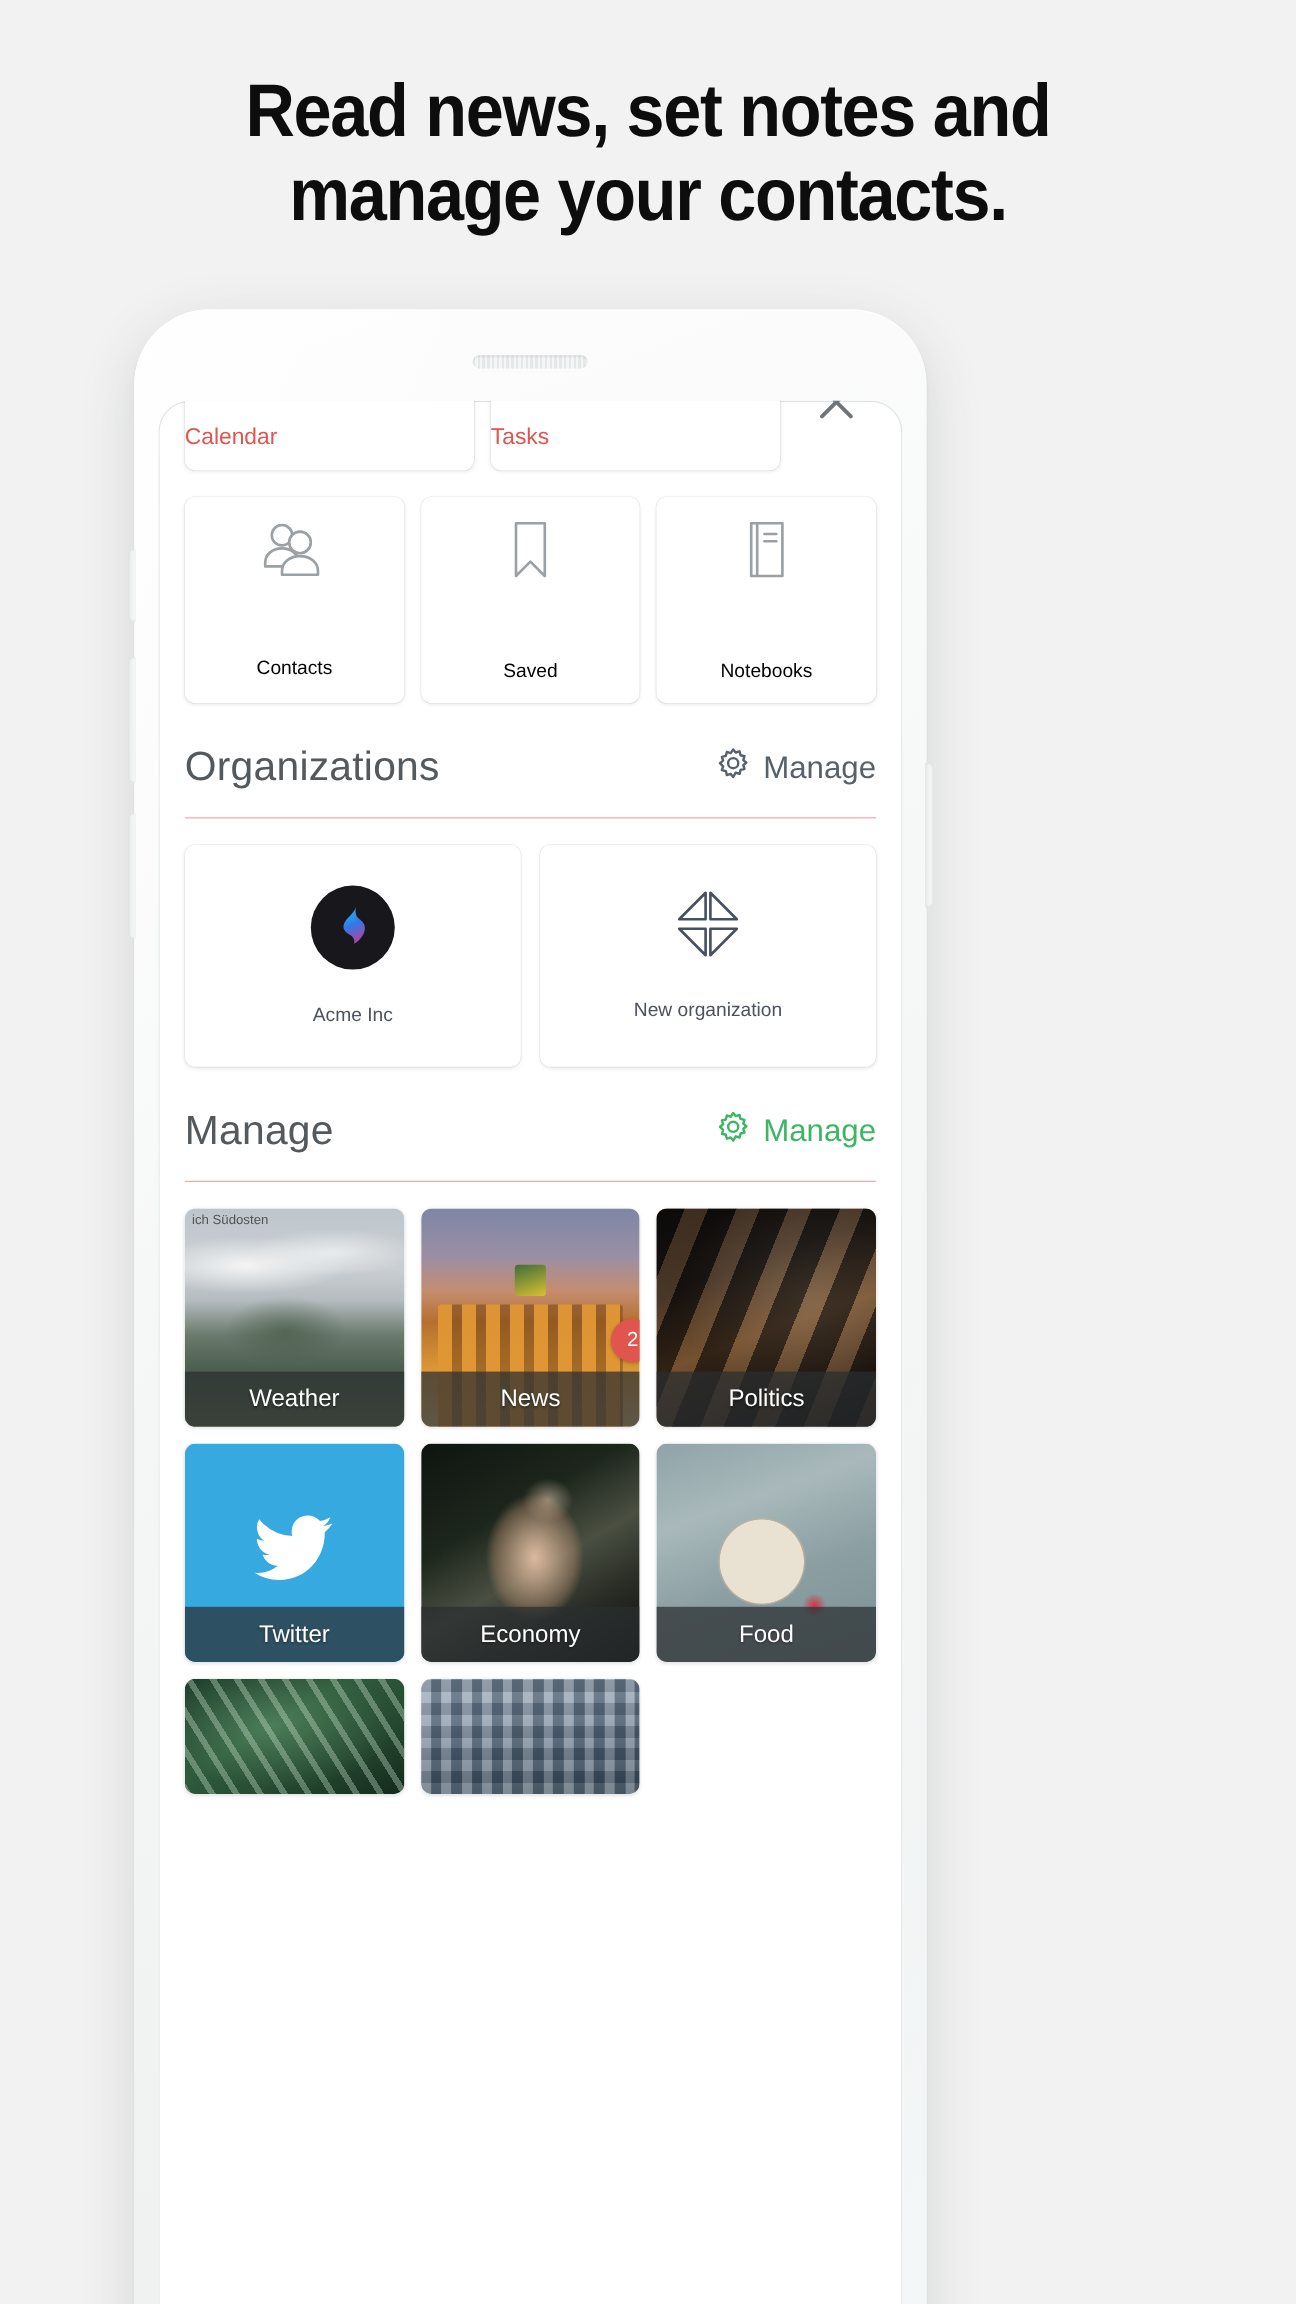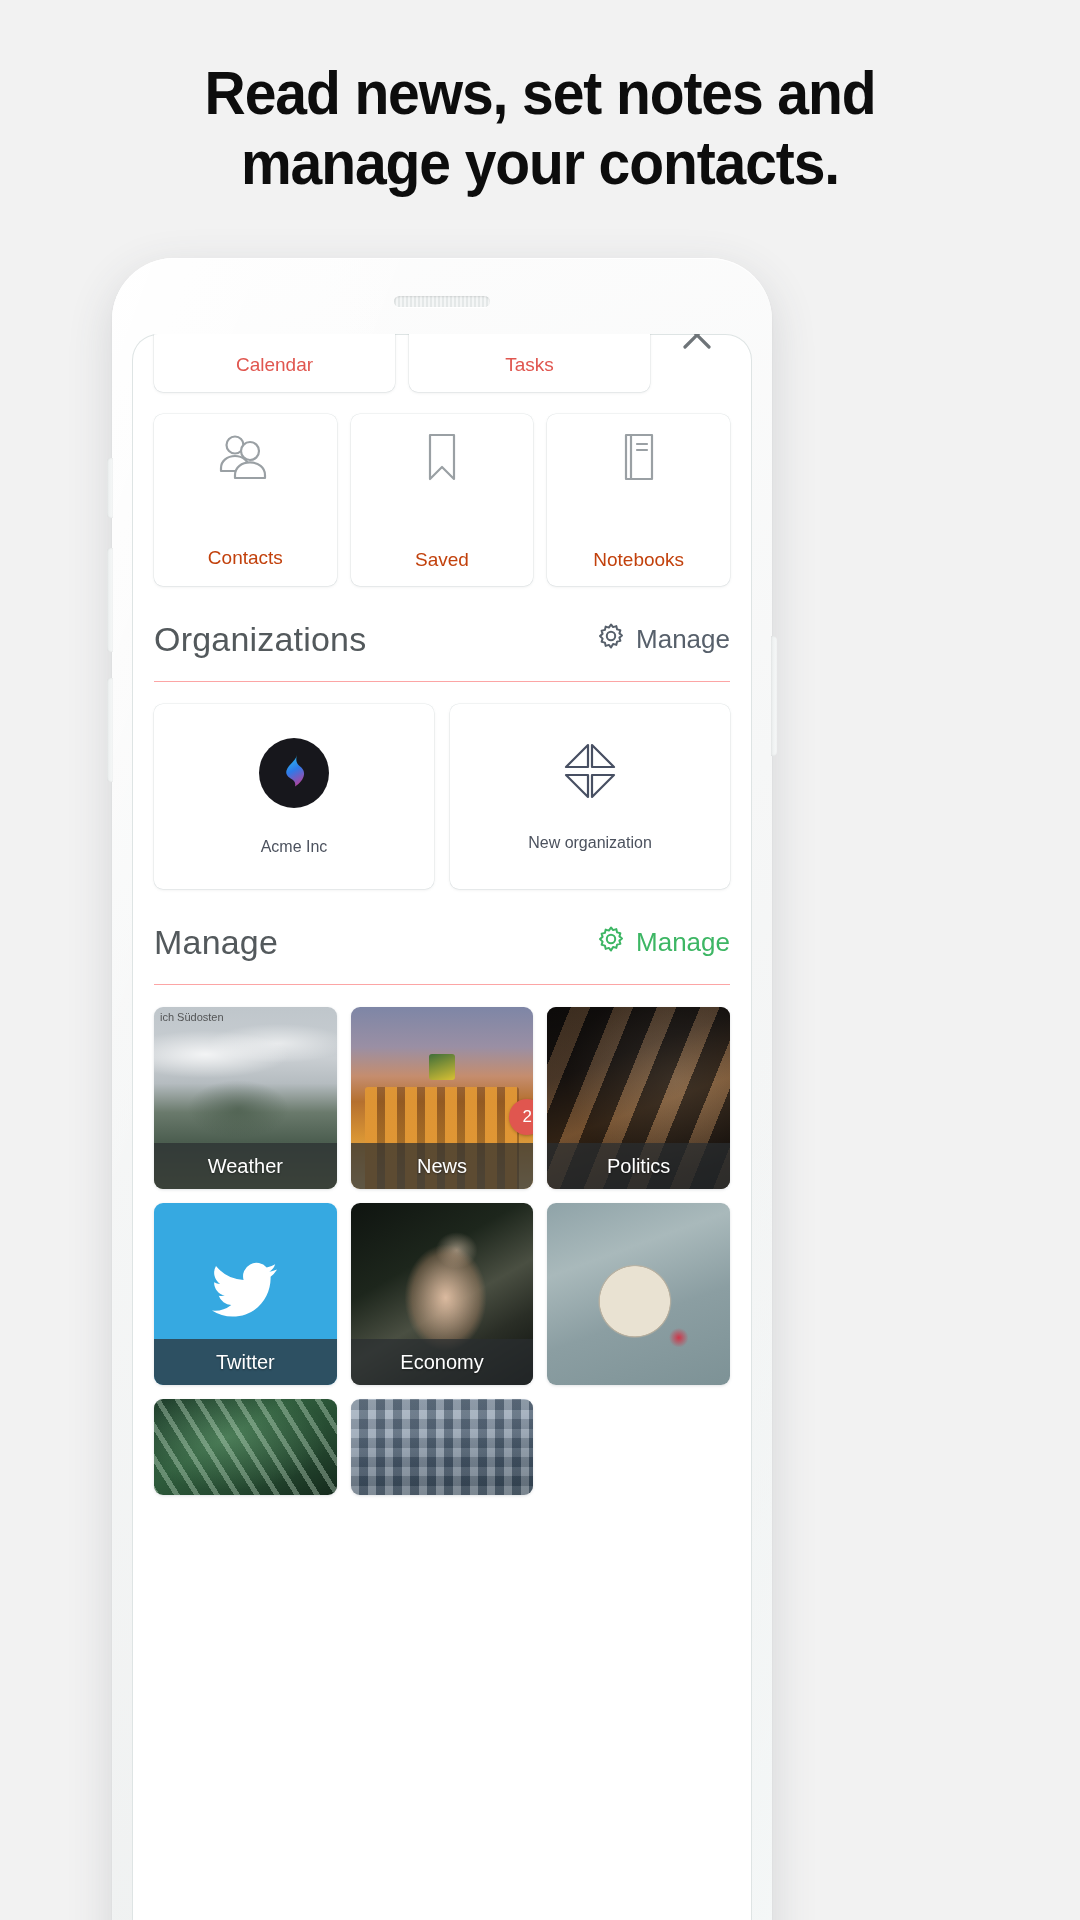--- a/index.html
+++ b/index.html
@@ -76,38 +76,38 @@
     background: #fff;
     border-radius: 9px;
     box-shadow: 0 1px 3px rgba(90,100,110,.13), 0 0 0 .5px rgba(205,212,215,.45);
   }
 
   
   .toprow { display: flex; gap: 14px; padding: 0 22px; align-items: flex-start; }
   .toptile {
     flex: 1 1 0; height: 110px;
     display: flex; flex-direction: column;
-    align-items: center; justify-content: flex-end;
+    justify-content: flex-end;
     padding-bottom: 16px;
   }
   .toptile .t-icon { margin-bottom: 10px; }
   .toptile .t-label { font-size: 19px; color: #e0564f; }
   .close-btn {
     flex: 0 0 66px; height: 110px;
     display: flex; align-items: center; justify-content: center;
   }
 
   
   .quickrow { display: flex; gap: 14px; padding: 22px 22px 0; }
   .quicktile {
     flex: 1 1 0; height: 172px;
     display: flex; flex-direction: column;
     align-items: center; justify-content: center; gap: 26px;
   }
-  .quicktile .q-label { font-size: 19px; color: #c2410c; margin-top: 35px; }
+  .quicktile .q-label { font-size: 16px; color: #000000; margin-top: 35px; }
 
   
   .section { padding: 34px 22px 0; }
   .sec-head {
     display: flex; align-items: center; justify-content: space-between;
     padding-bottom: 22px;
     border-bottom: 1px solid #fca5a5;
   }
   .sec-title { font-size: 34px; color: #53595c; font-weight: normal; letter-spacing: .2px; }
   .sec-manage { display: flex; align-items: center; gap: 10px; font-size: 26px; }
@@ -420,20 +420,21 @@
           <div class="feed-label">Twitter</div>
         </div>
 
         <div class="feedtile">
           <div class="feed-bg bg-economy"></div>
           <div class="feed-label">Economy</div>
         </div>
 
         <div class="feedtile">
           <div class="feed-bg bg-food"></div>
+          <div class="feed-label">Food</div>
         </div>
 
         <div class="feedtile feed-partial">
           <div class="feed-bg bg-plant"></div>
         </div>
 
         <div class="feedtile feed-partial">
           <div class="feed-bg bg-building"></div>
         </div>
 

